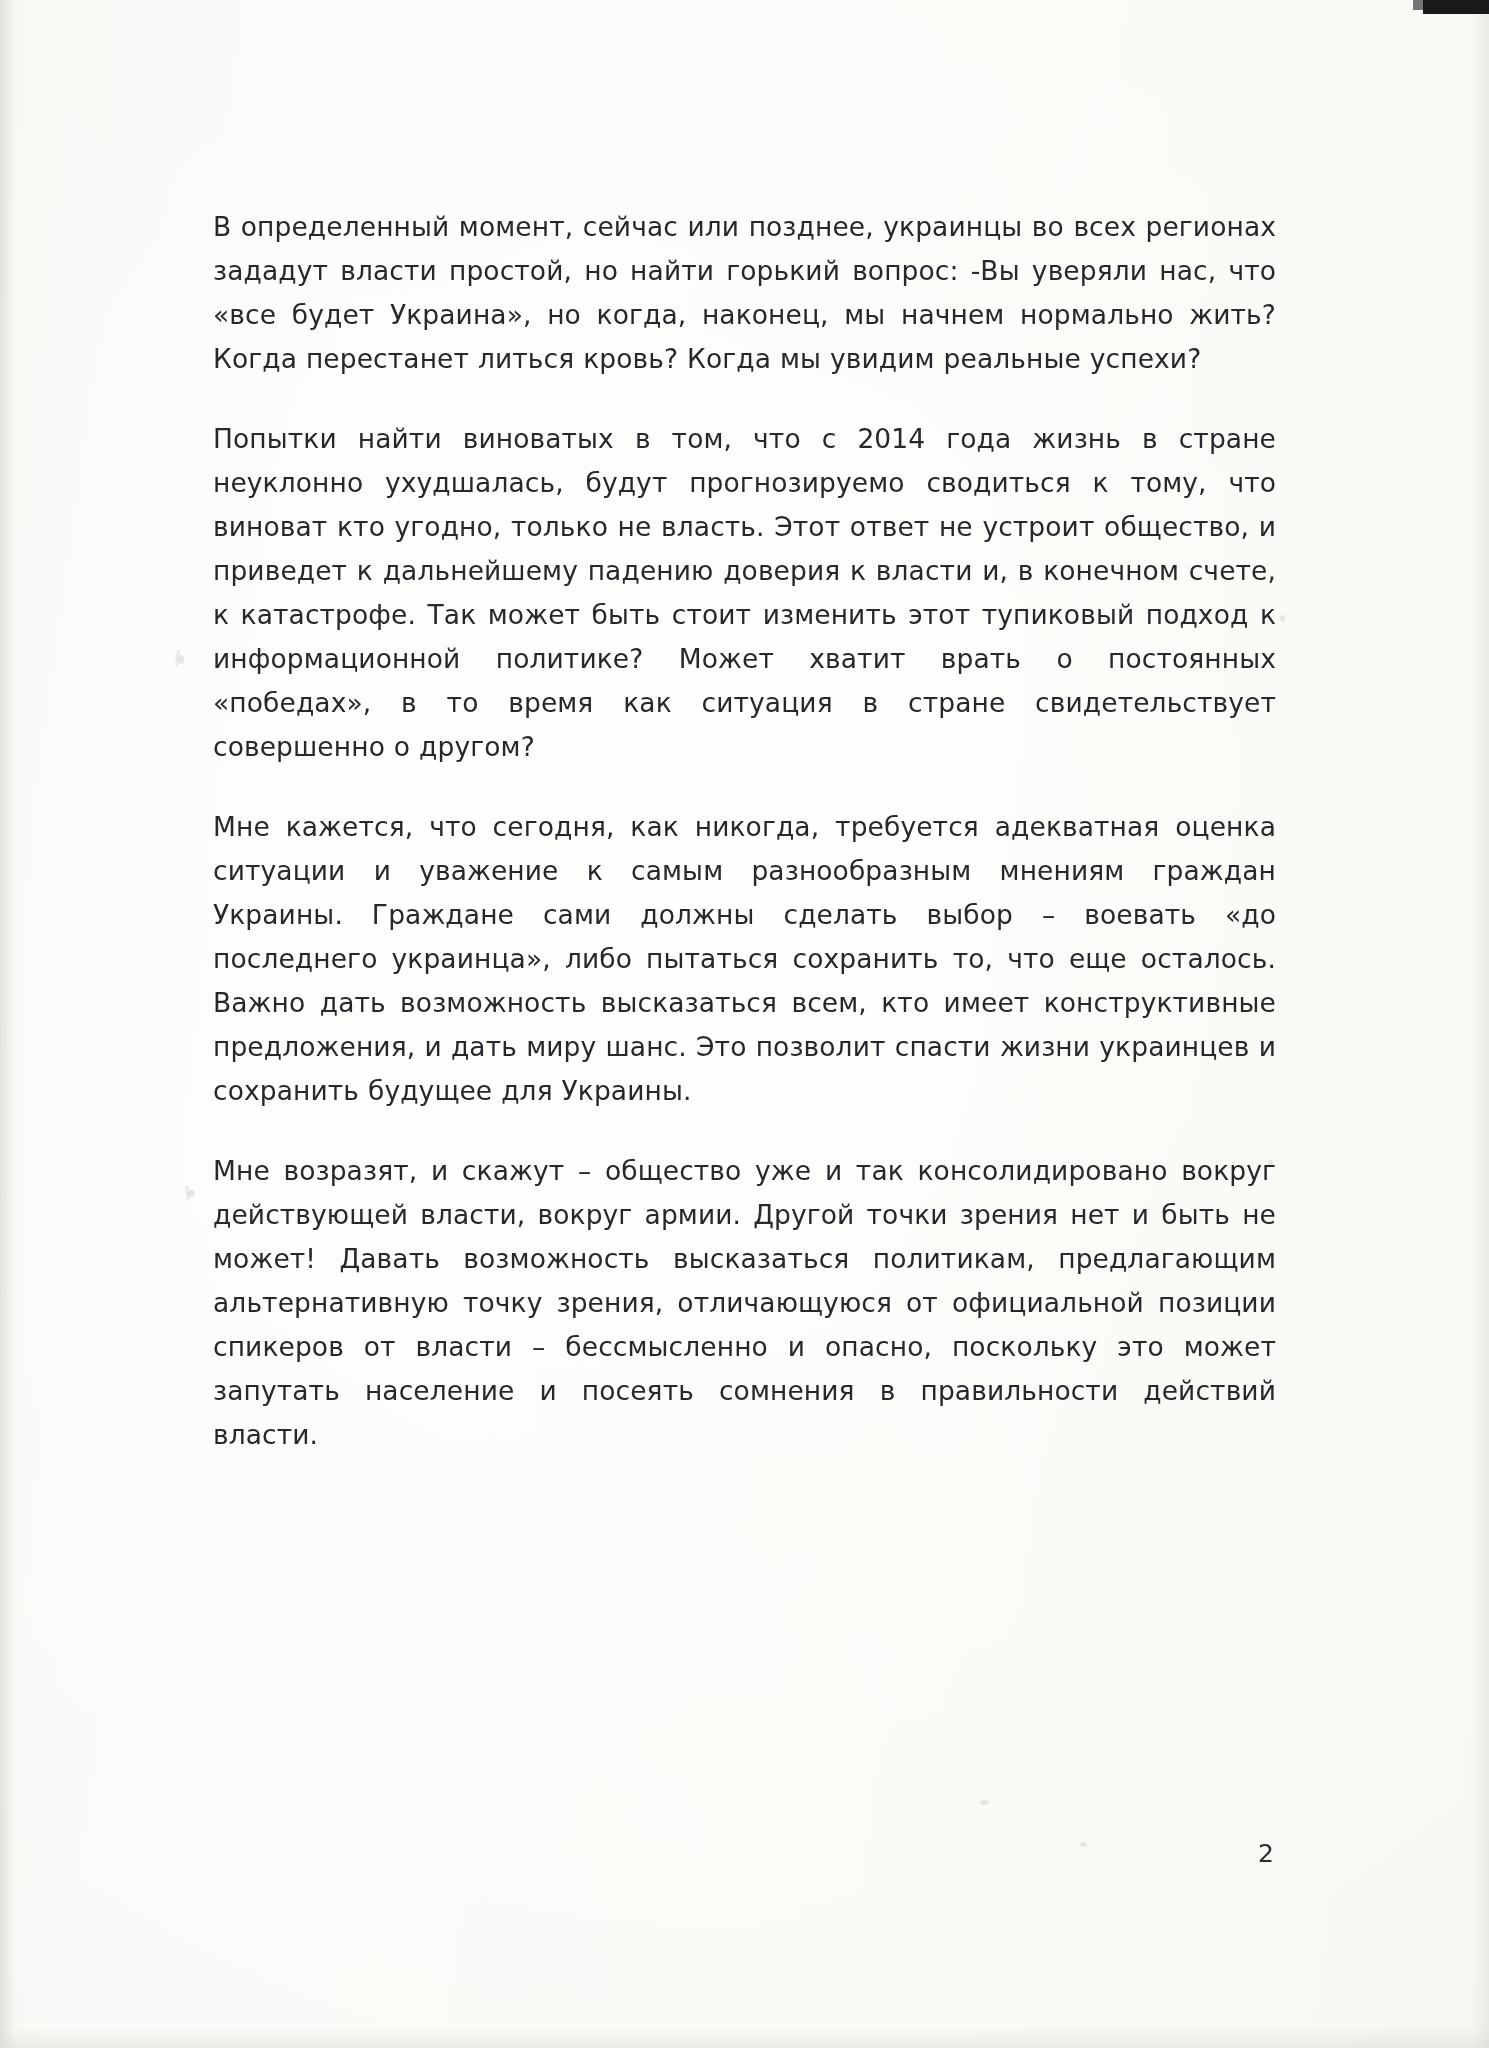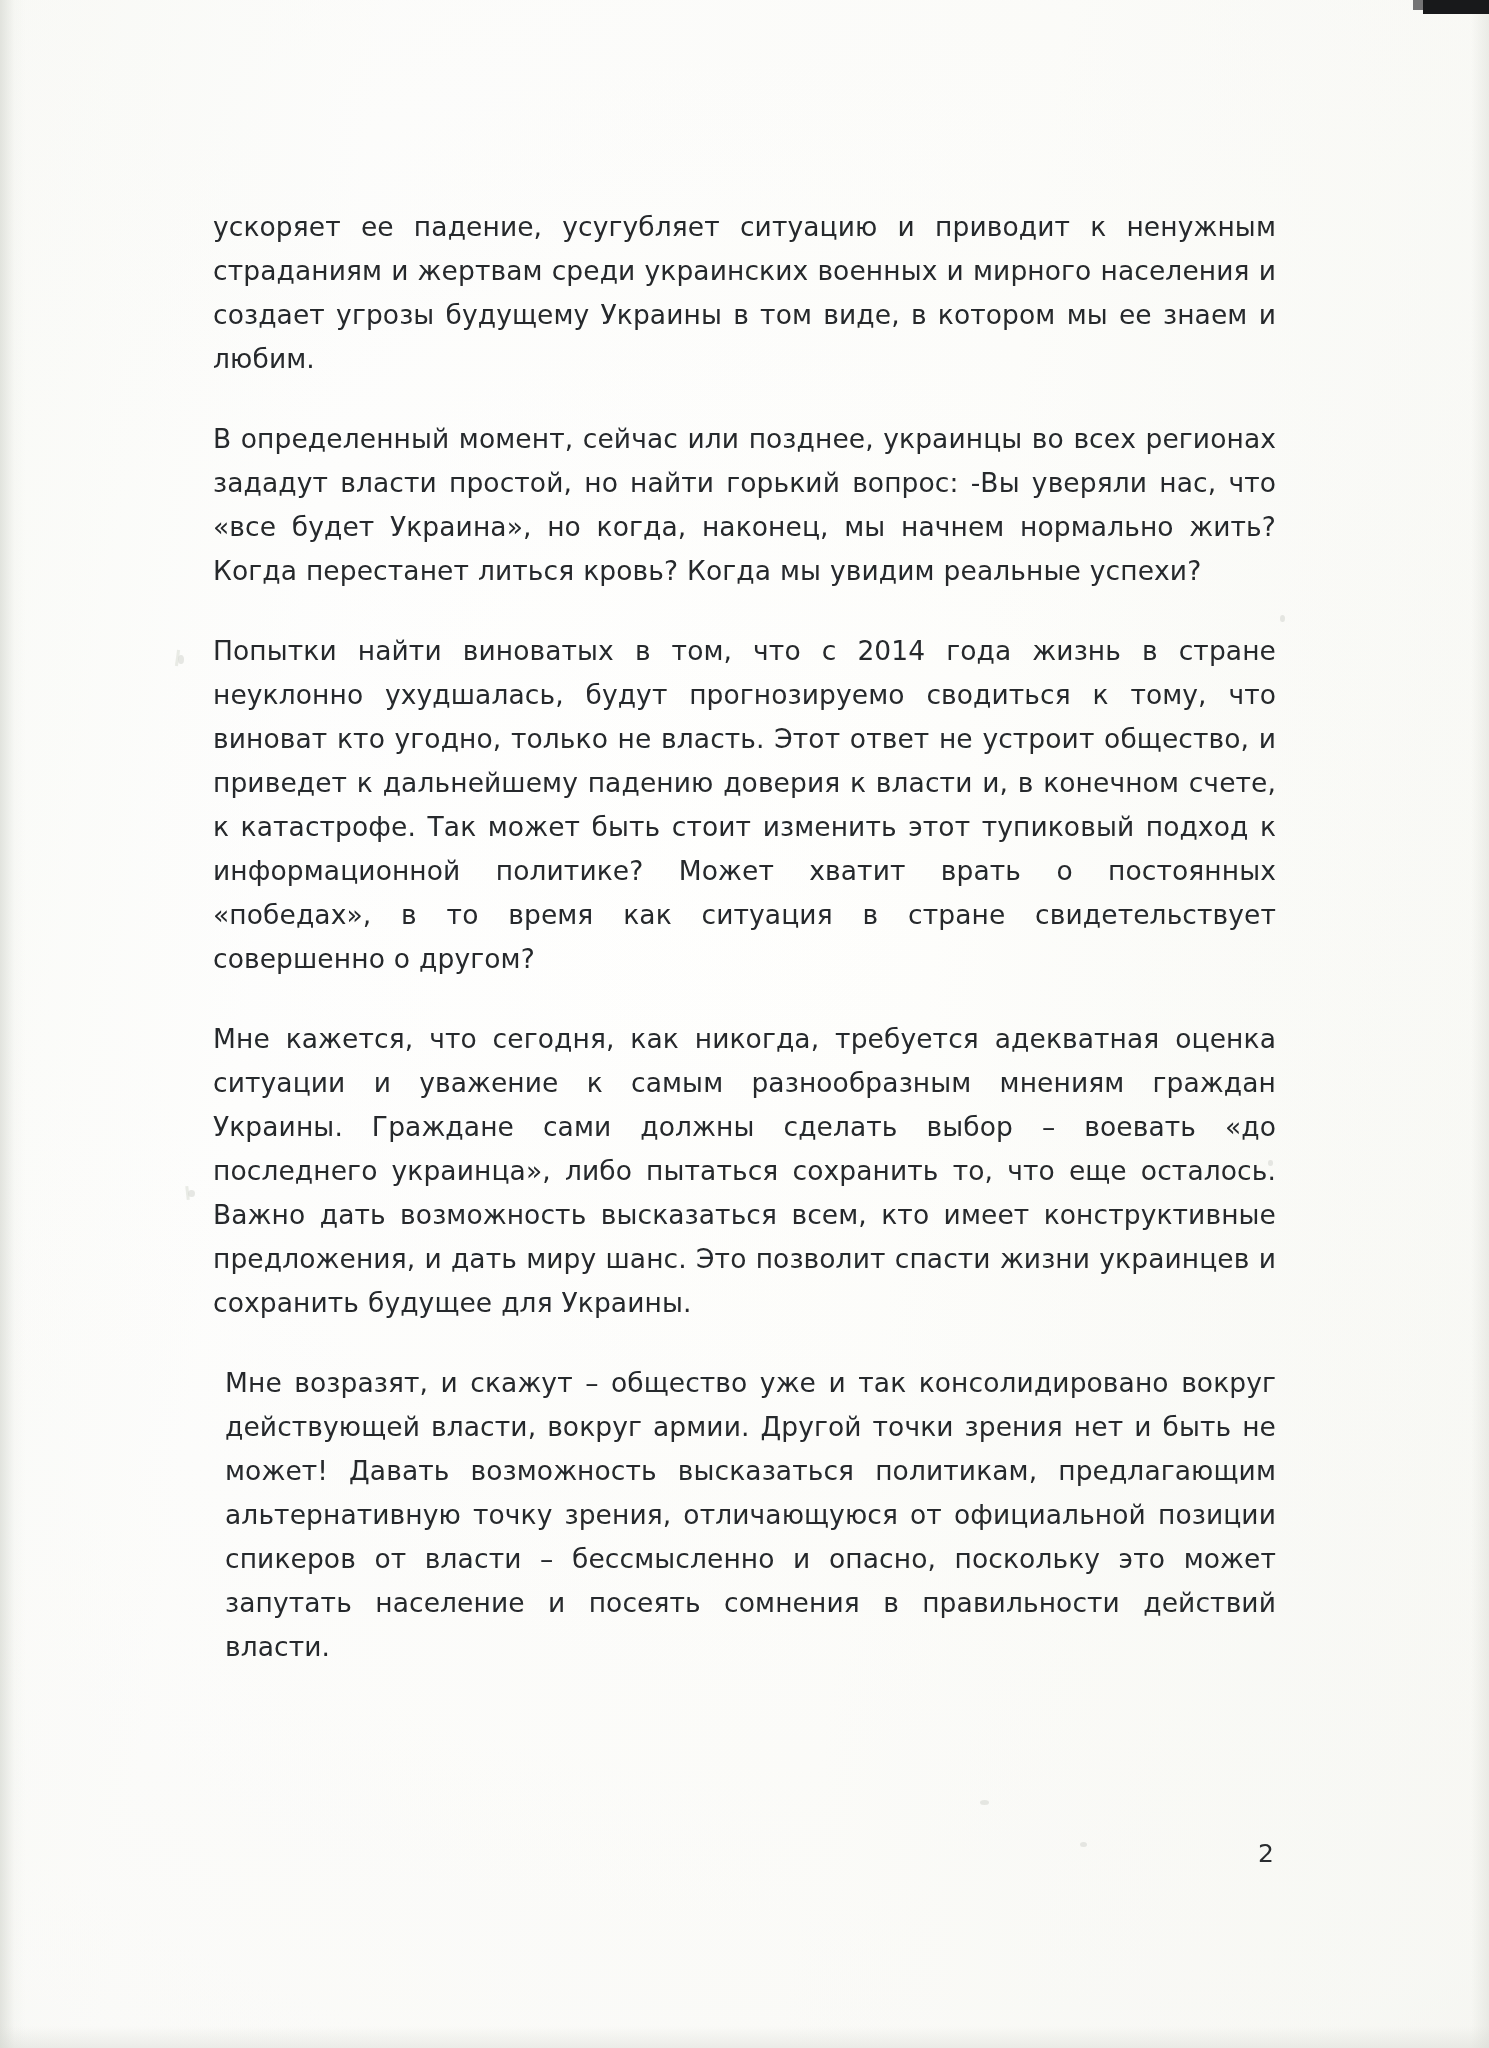--- a/index.html
+++ b/index.html
@@ -99,21 +99,20 @@
     font-size: 26.5px;
     line-height: 44px;
     color: #26292c;
     text-align: justify;
     text-justify: inter-word;
     letter-spacing: 0.1px;
     word-spacing: 0.4px;
   }
   .doc-paragraph:last-of-type {
     margin-bottom: 0;
-    margin-left: 12px;
   }
 
   
   .doc-paragraph { text-align-last: left; }
 
   .page-number {
     position: absolute;
     right: 215px;
     bottom: 180px;
     font-family: "DejaVu Sans", sans-serif;
@@ -146,21 +145,20 @@
   <span class="speckle" style="left:1280px; top:615px; width:5px; height:7px;"></span>
   <span class="speckle" style="left:188px; top:1190px; width:7px; height:7px;"></span>
   <span class="speckle" style="left:1268px; top:1160px; width:5px; height:6px;"></span>
   <span class="speckle" style="left:980px; top:1800px; width:9px; height:5px;"></span>
   <span class="speckle" style="left:1080px; top:1842px; width:7px; height:5px;"></span>
 
   <span class="faint-mark" style="left:176px; top:650px; width:3px; height:16px; transform:rotate(8deg);"></span>
   <span class="faint-mark" style="left:186px; top:1186px; width:3px; height:14px; transform:rotate(-6deg);"></span>
 
   <div class="text-column">
-    <p class="doc-paragraph">ускоряет ее падение, усугубляет ситуацию и приводит к ненужным страданиям и жертвам среди украинских военных и мирного населения и создает угрозы будущему Украины в том виде, в котором мы ее знаем и любим.</p>
     <p class="doc-paragraph">В определенный момент, сейчас или позднее, украинцы во всех регионах зададут власти простой, но найти горький вопрос: -Вы уверяли нас, что «все будет Украина», но когда, наконец, мы начнем нормально жить? Когда перестанет литься кровь? Когда мы увидим реальные успехи?</p>
     <p class="doc-paragraph">Попытки найти виноватых в том, что с 2014 года жизнь в стране неуклонно ухудшалась, будут прогнозируемо сводиться к тому, что виноват кто угодно, только не власть. Этот ответ не устроит общество, и приведет к дальнейшему падению доверия к власти и, в конечном счете, к катастрофе. Так может быть стоит изменить этот тупиковый подход к информационной политике? Может хватит врать о постоянных «победах», в то время как ситуация в стране свидетельствует совершенно о другом?</p>
     <p class="doc-paragraph">Мне кажется, что сегодня, как никогда, требуется адекватная оценка ситуации и уважение к самым разнообразным мнениям граждан Украины. Граждане сами должны сделать выбор – воевать «до последнего украинца», либо пытаться сохранить то, что еще осталось. Важно дать возможность высказаться всем, кто имеет конструктивные предложения, и дать миру шанс. Это позволит спасти жизни украинцев и сохранить будущее для Украины.</p>
     <p class="doc-paragraph">Мне возразят, и скажут – общество уже и так консолидировано вокруг действующей власти, вокруг армии. Другой точки зрения нет и быть не может! Давать возможность высказаться политикам, предлагающим альтернативную точку зрения, отличающуюся от официальной позиции спикеров от власти – бессмысленно и опасно, поскольку это может запутать население и посеять сомнения в правильности действий власти.</p>
   </div>
 
   <div class="page-number">2</div>
 
 </div>
 

